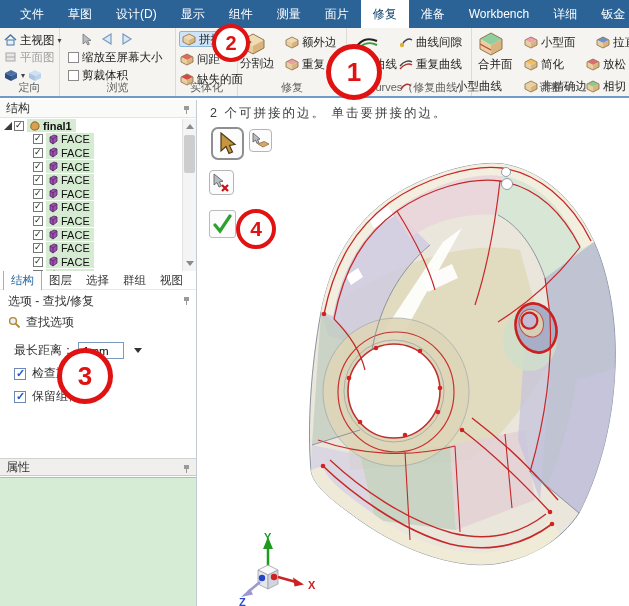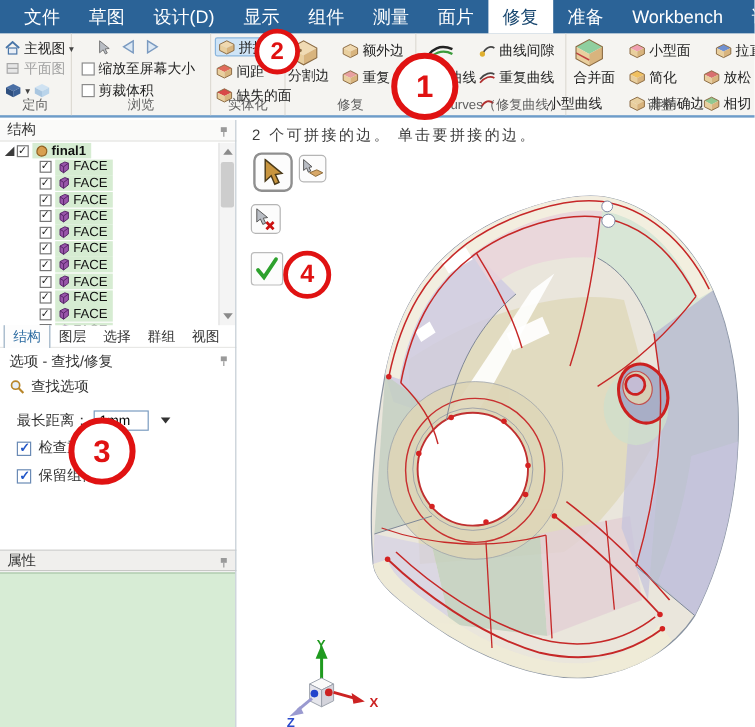--- a/index.html
+++ b/index.html
@@ -1,21 +1,21 @@
 <!DOCTYPE html>
 <html><head>
 <meta charset="utf-8">
 <style>
   * { box-sizing: border-box; margin: 0; padding: 0; }
   body { font-family: "Liberation Sans", sans-serif; background:#fff; }
   #app { position:relative; width:629px; height:606px; overflow:hidden; background:#fff; }
 
   
   #menubar { position:absolute; left:0; top:0; width:629px; height:28px; background:#2b6397; display:flex; align-items:stretch; padding-left:8px; }
-  .mtab { color:#fff; font-size:15px; display:flex; align-items:center; padding:0 12px; white-space:nowrap; }
+  .mtab { color:#fff; font-size:12px; display:flex; align-items:center; padding:0 12px; white-space:nowrap; }
   .mtab.active { background:#ffffff; color:#16456e; }
 
   
   #ribbon { position:absolute; left:0; top:28px; width:629px; height:70px; background:#f5f4f1; border-bottom:2px solid #6d9cc9; }
   .rgroup { position:absolute; top:0; height:68px; border-right:1px solid #dedbd4; }
   .rcaption { position:absolute; bottom:1px; left:0; right:0; text-align:center; font-size:11px; color:#5f5f5f; white-space:nowrap; }
   .ritem { position:absolute; display:flex; align-items:center; gap:3px; font-size:11.5px; color:#222; white-space:nowrap; height:16px; }
   .ritem.selected { background:#cfe4f6; border:1px solid #8ab6de; border-radius:2px; padding:0 4px 0 2px; }
   .ritem.grey { color:#a0a0a0; }
   .rbig { position:absolute; display:flex; flex-direction:column; align-items:flex-start; font-size:11.5px; color:#222; white-space:nowrap; }

